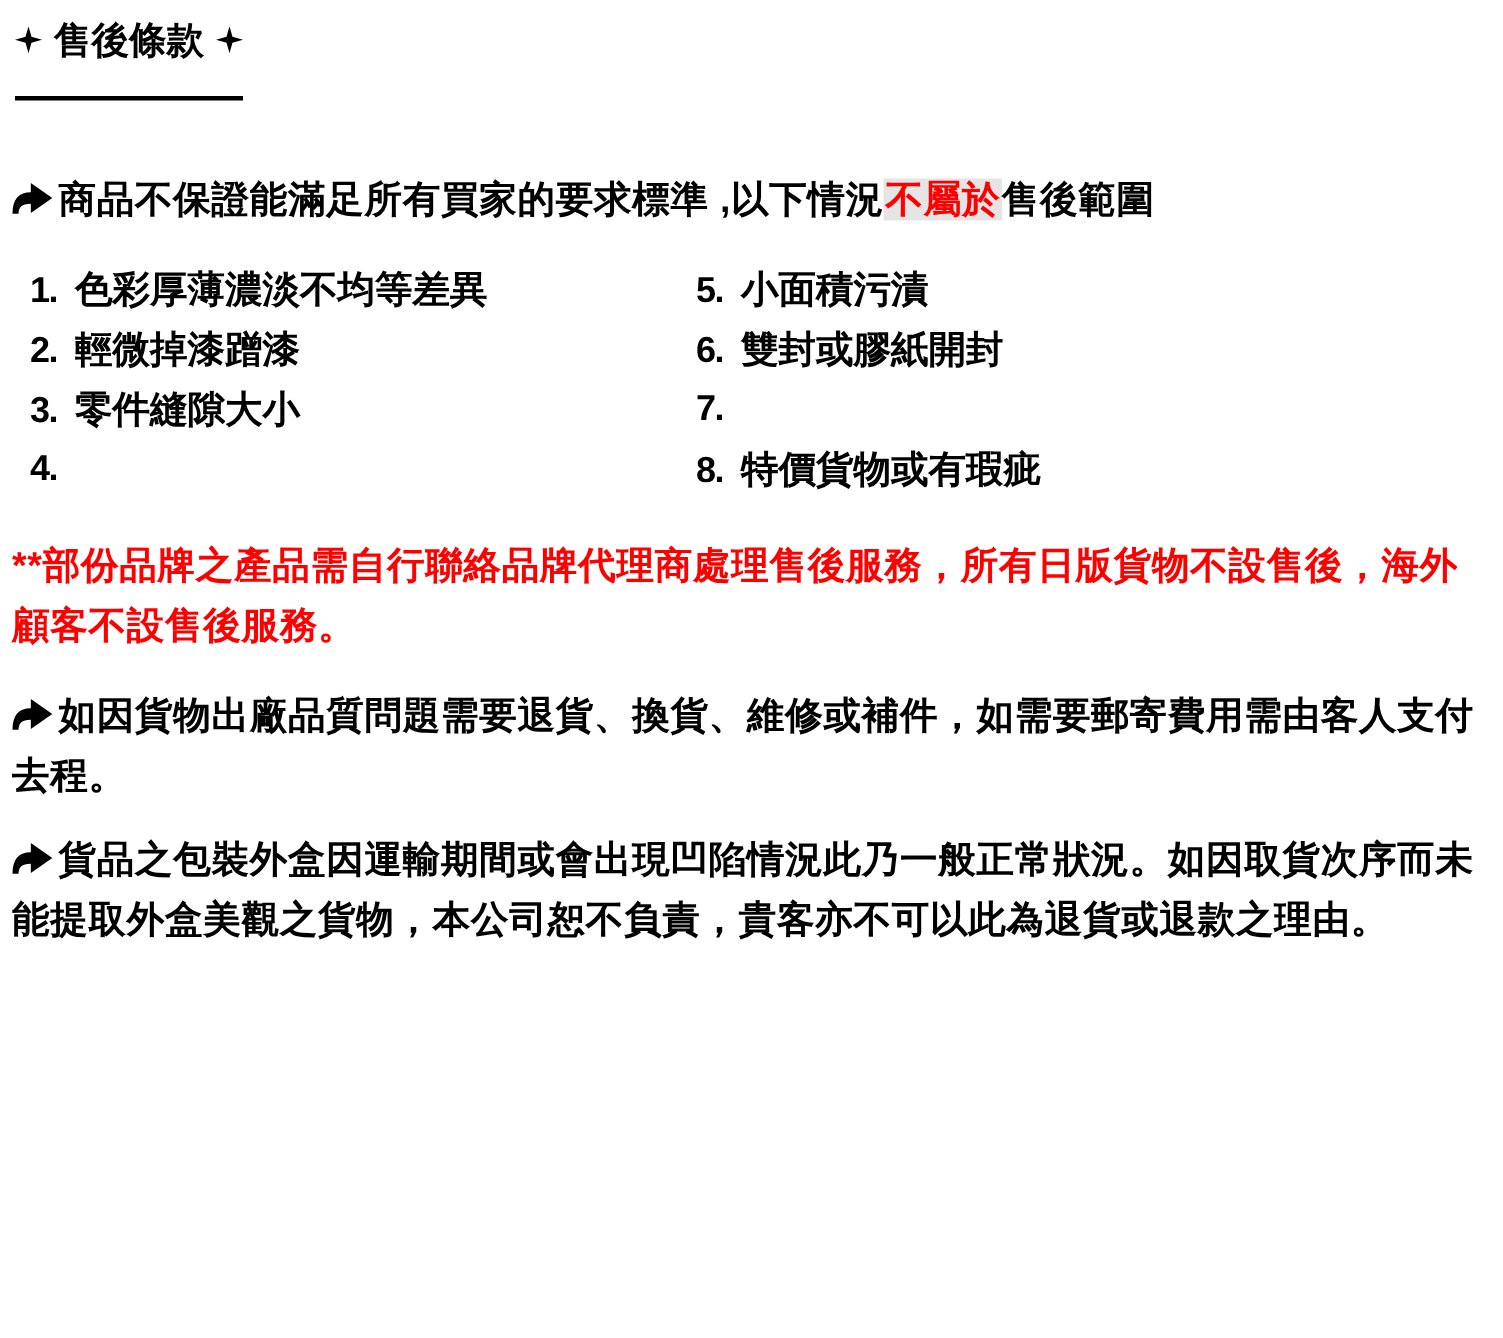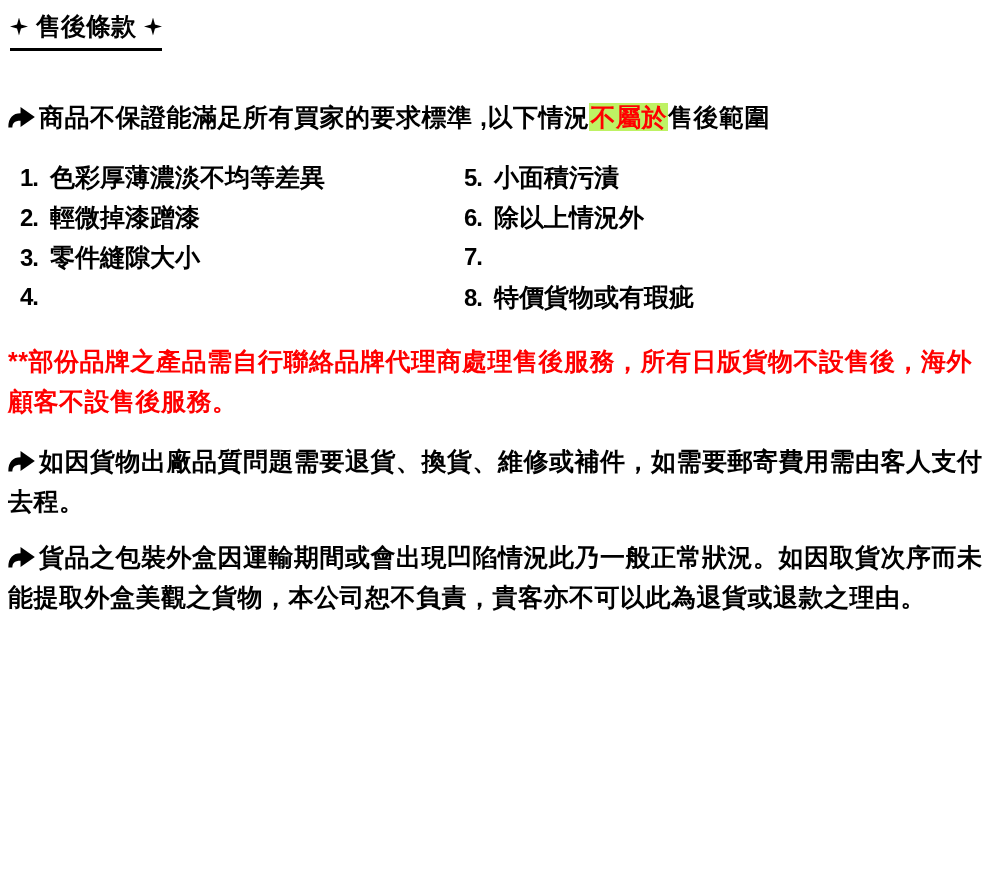--- a/index.html
+++ b/index.html
@@ -15,21 +15,21 @@
 
   
   .title-wrap { margin: 2px 0 0 2px; }
   .title {
     display: inline-flex;
     align-items: center;
     gap: 8px;
     font-size: 25px;
     font-weight: bold;
     border-bottom: 3px solid #000;
-    padding-bottom: 5px;
+    padding-bottom: 21px;
   }
   .star {
     display: inline-block;
     width: 18px; height: 18px;
     background: #000;
     clip-path: polygon(50% 0%, 61% 39%, 100% 50%, 61% 61%, 50% 100%, 39% 61%, 0% 50%, 39% 39%);
     flex: 0 0 auto;
   }
 
   
@@ -42,21 +42,21 @@
   .intro   { margin-top: 20px; }
   .notice  { margin-top: 46px; }
   .policy  { margin-top: 40px; }
   .red-para{ margin-top: 24px; color: #ff0000; }
   .ap1 { margin-top: 20px; }
   .ap2 { margin-top: 16px; }
 
   .regular-clause { font-weight: normal; color: #3d3d3d; }
 
   mark.hl {
-    background: #bef264;
+    background: #e5e5e5;
     color: #ff0000;
     font-weight: bold;
     padding: 0 1px;
   }
 
   
   .arrow-ic {
     display: inline-block;
     width: 27px; height: 21px;
     vertical-align: -2px;
@@ -127,21 +127,21 @@
     </div>
     <div class="excl-item">
       <span class="num">4.</span>
     </div>
     <div class="excl-item col2">
       <span class="num">5.</span>
       <span>小面積污漬</span>
     </div>
     <div class="excl-item col2">
       <span class="num">6.</span>
-      <span>除以上情況外</span>
+      <span>雙封或膠紙開封</span>
     </div>
     <div class="excl-item col2">
       <span class="num">7.</span>
     </div>
     <div class="excl-item col2">
       <span class="num">8.</span>
       <span>特價貨物或有瑕疵</span>
     </div>
   </div>
 

